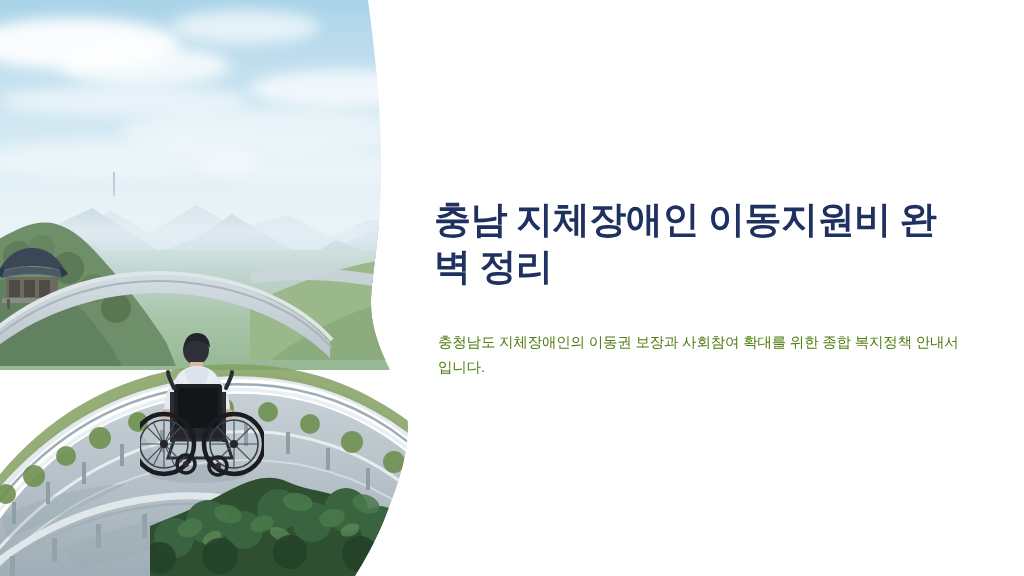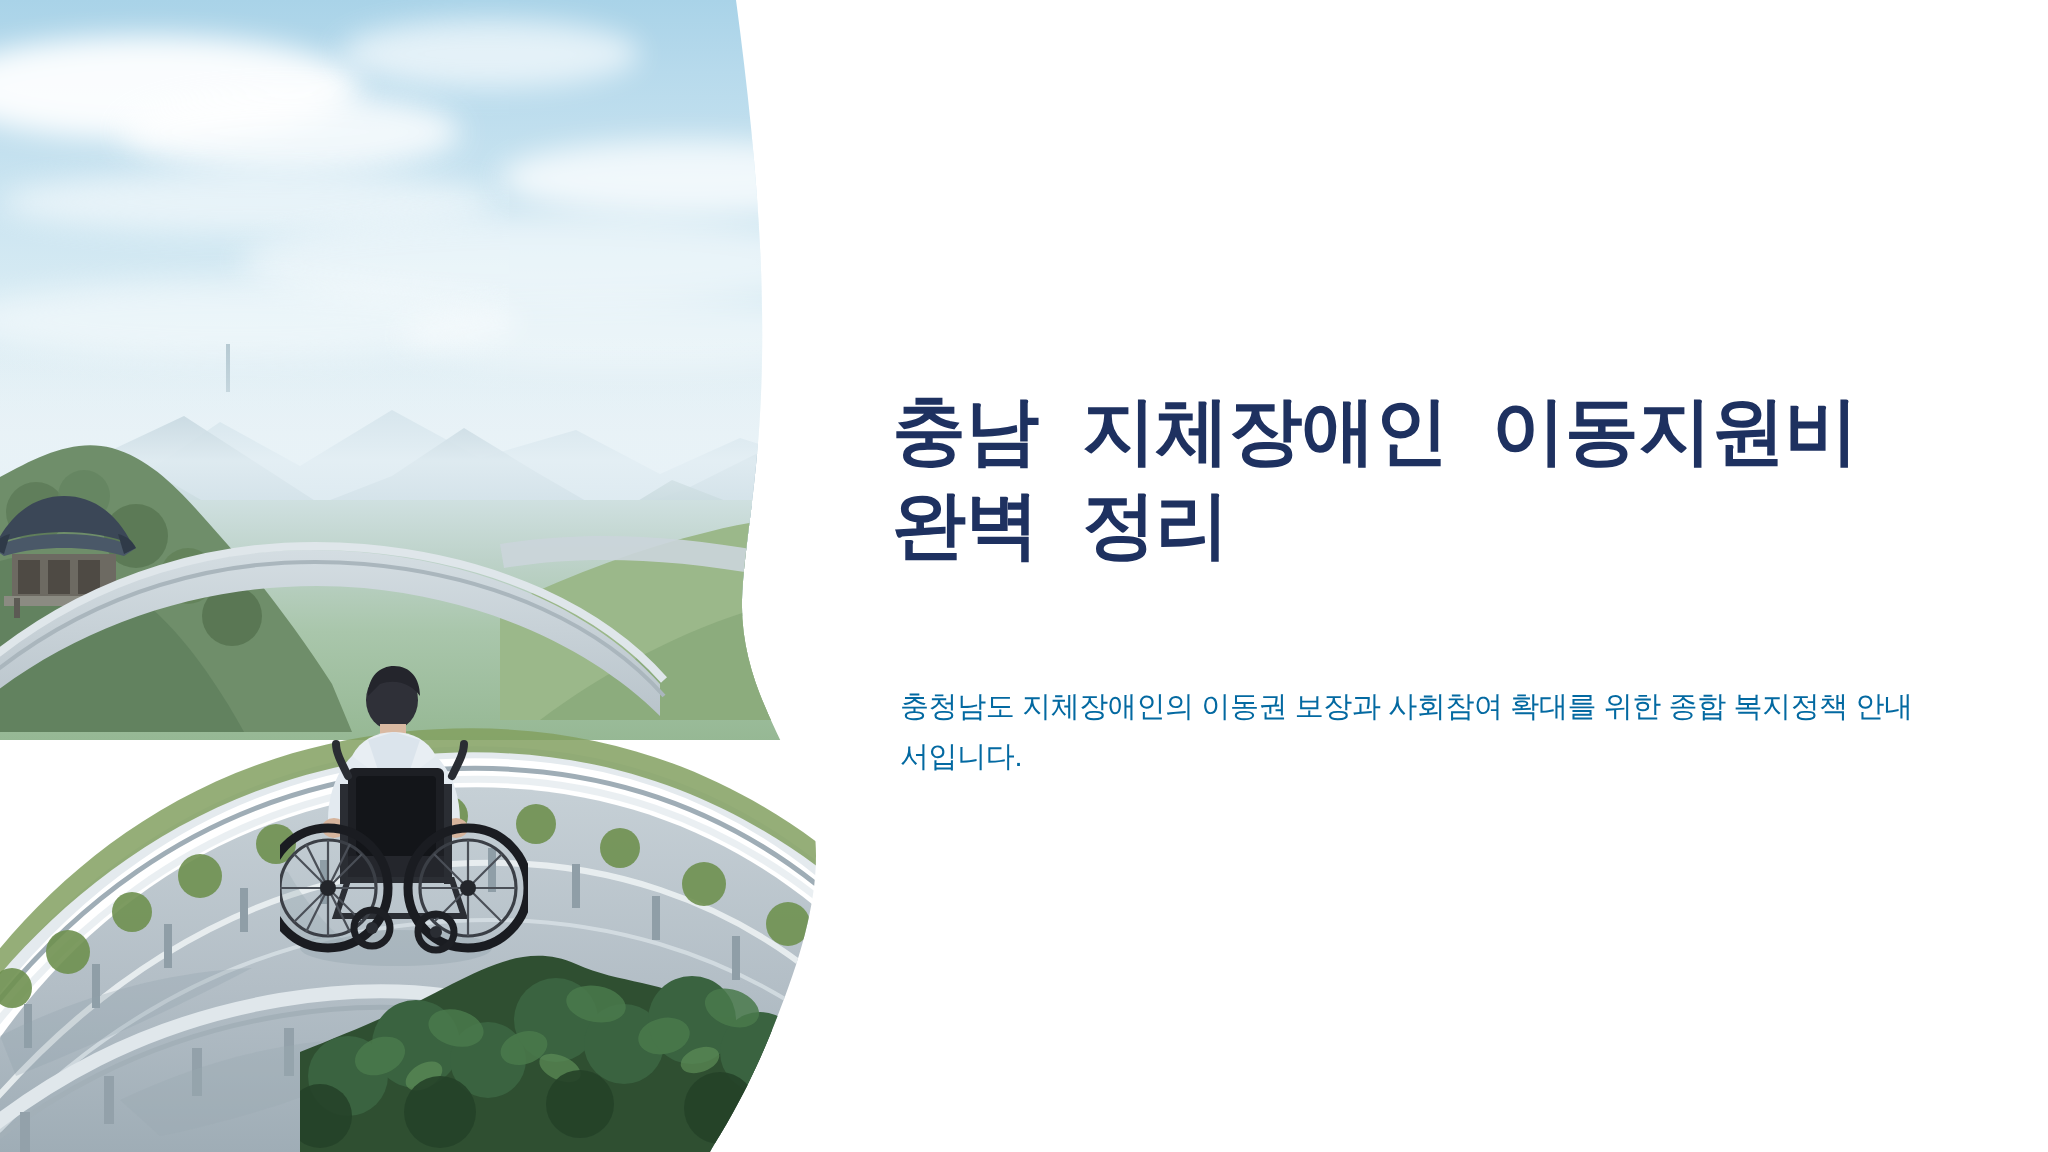--- a/index.html
+++ b/index.html
@@ -145,38 +145,38 @@
     left: 434px;
     top: 0;
     width: 536px;
     height: 576px;
     display: flex;
     flex-direction: column;
     justify-content: center;
   }
 
   .title {
-    margin: 12px;
-    font-family: Liberation Mono, monospace;
+    margin: 0;
+    font-family: Liberation Serif, serif;
     font-size: 37px;
     line-height: 47px;
     font-weight: 700;
     letter-spacing: -0.4px;
     color: #1e3160;
     max-width: 530px;
   }
 
   .subtitle {
-    margin: 40px 0 0 16px;
+    margin: 40px 0 0 4px;
     font-family: "Liberation Sans", "DejaVu Sans", sans-serif;
     font-size: 14.5px;
     line-height: 25px;
     font-weight: 400;
     letter-spacing: -0.2px;
-    color: #0369a1;
+    color: #4d7c0f;
     max-width: 532px;
   }
 </style>
 </head>
 <body>
 
 <div class="slide">
 
   <div class="hero-panel">
     <div class="hero-art">

